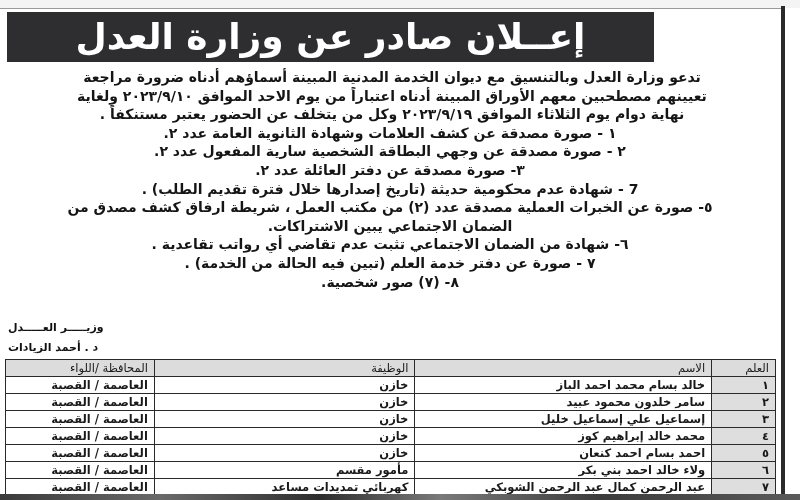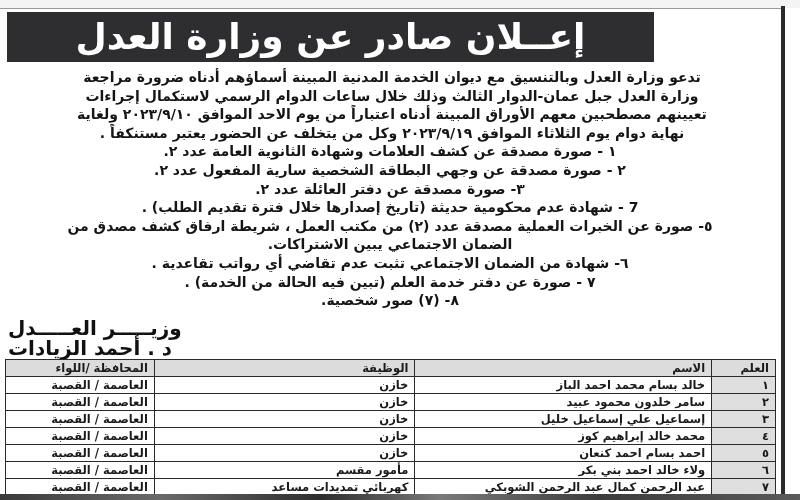--- a/index.html
+++ b/index.html
@@ -17,32 +17,32 @@
     letter-spacing:1px;
   }
   .body-text {
     position:absolute; left:8px; top:68px; width:768px; direction:rtl; text-align:center;
     font-weight:bold; font-size:14px; line-height:18.6px; color:#151515;
   }
   .body-text p { margin:0; white-space:nowrap; overflow:hidden; }
   .list-item { padding-right:4px; }
   .signature {
     position:absolute; left:8px; top:318px; width:200px; direction:rtl; text-align:left;
-    font-weight:bold; font-size:20px; line-height:20px; color:#111;
+    font-weight:bold; font-size:11px; line-height:20px; color:#111;
   }
   .signature div { text-align:left; direction:rtl; }
   .sig-title { letter-spacing:6px; }
   table.people {
     position:absolute; left:5px; top:359px; width:771px; border-collapse:collapse;
     direction:rtl; font-size:11.5px; font-weight:bold;
   }
   table.people th, table.people td {
     border:1px solid #2a2a2a; height:16px; padding:0 6px; line-height:16px; text-align:right; white-space:nowrap;
   }
-  table.people th { background:#dcdcdc; font-weight:bold; }
+  table.people th { background:#dcdcdc; font-weight:normal; }
   table.people td.num { background:#dedede; width:51px; }
   table.people th.num { width:51px; }
   table.people .name { width:284px; }
   table.people .job { width:248px; }
   table.people .gov { width:136px; }
   .photo-strip {
     position:absolute; left:0; top:494px; width:800px; height:6px;
     background:linear-gradient(90deg,#3a3a3a 0%,#6a6a6a 20%,#2e2e2e 40%,#7a7a7a 55%,#3c3c3c 75%,#5a5a5a 100%);
   }
 </style>
@@ -50,21 +50,20 @@
 <body>
 
 <div class="top-strip"></div>
 <div class="frame-line-top"></div>
 <div class="right-rule"></div>
 
 <div class="title-bar">إعــلان صادر عن وزارة العدل</div>
 
 <div class="body-text">
   <p>تدعو وزارة العدل وبالتنسيق مع ديوان الخدمة المدنية المبينة أسماؤهم أدناه ضرورة مراجعة</p>
-  <p>وزارة العدل جبل عمان-الدوار الثالث وذلك خلال ساعات الدوام الرسمي لاستكمال إجراءات</p>
   <p>تعيينهم مصطحبين معهم الأوراق المبينة أدناه اعتباراً من يوم الاحد الموافق ٢٠٢٣/٩/١٠ ولغاية</p>
   <p>نهاية دوام يوم الثلاثاء الموافق ٢٠٢٣/٩/١٩ وكل من يتخلف عن الحضور يعتبر مستنكفاً .</p>
   <p class="list-item">١ - صورة مصدقة عن كشف العلامات وشهادة الثانوية العامة عدد ٢.</p>
   <p class="list-item">٢ - صورة مصدقة عن وجهي البطاقة الشخصية سارية المفعول عدد ٢.</p>
   <p class="list-item">٣- صورة مصدقة عن دفتر العائلة عدد ٢.</p>
   <p class="list-item">7 - شهادة عدم محكومية حديثة (تاريخ إصدارها خلال فترة تقديم الطلب) .</p>
   <p class="list-item">٥- صورة عن الخبرات العملية مصدقة عدد (٢) من مكتب العمل ، شريطة ارفاق كشف مصدق من</p>
   <p class="list-item">الضمان الاجتماعي يبين الاشتراكات.</p>
   <p class="list-item">٦- شهادة من الضمان الاجتماعي تثبت عدم تقاضي أي رواتب تقاعدية .</p>
   <p class="list-item">٧ - صورة عن دفتر خدمة العلم (تبين فيه الحالة من الخدمة) .</p>

